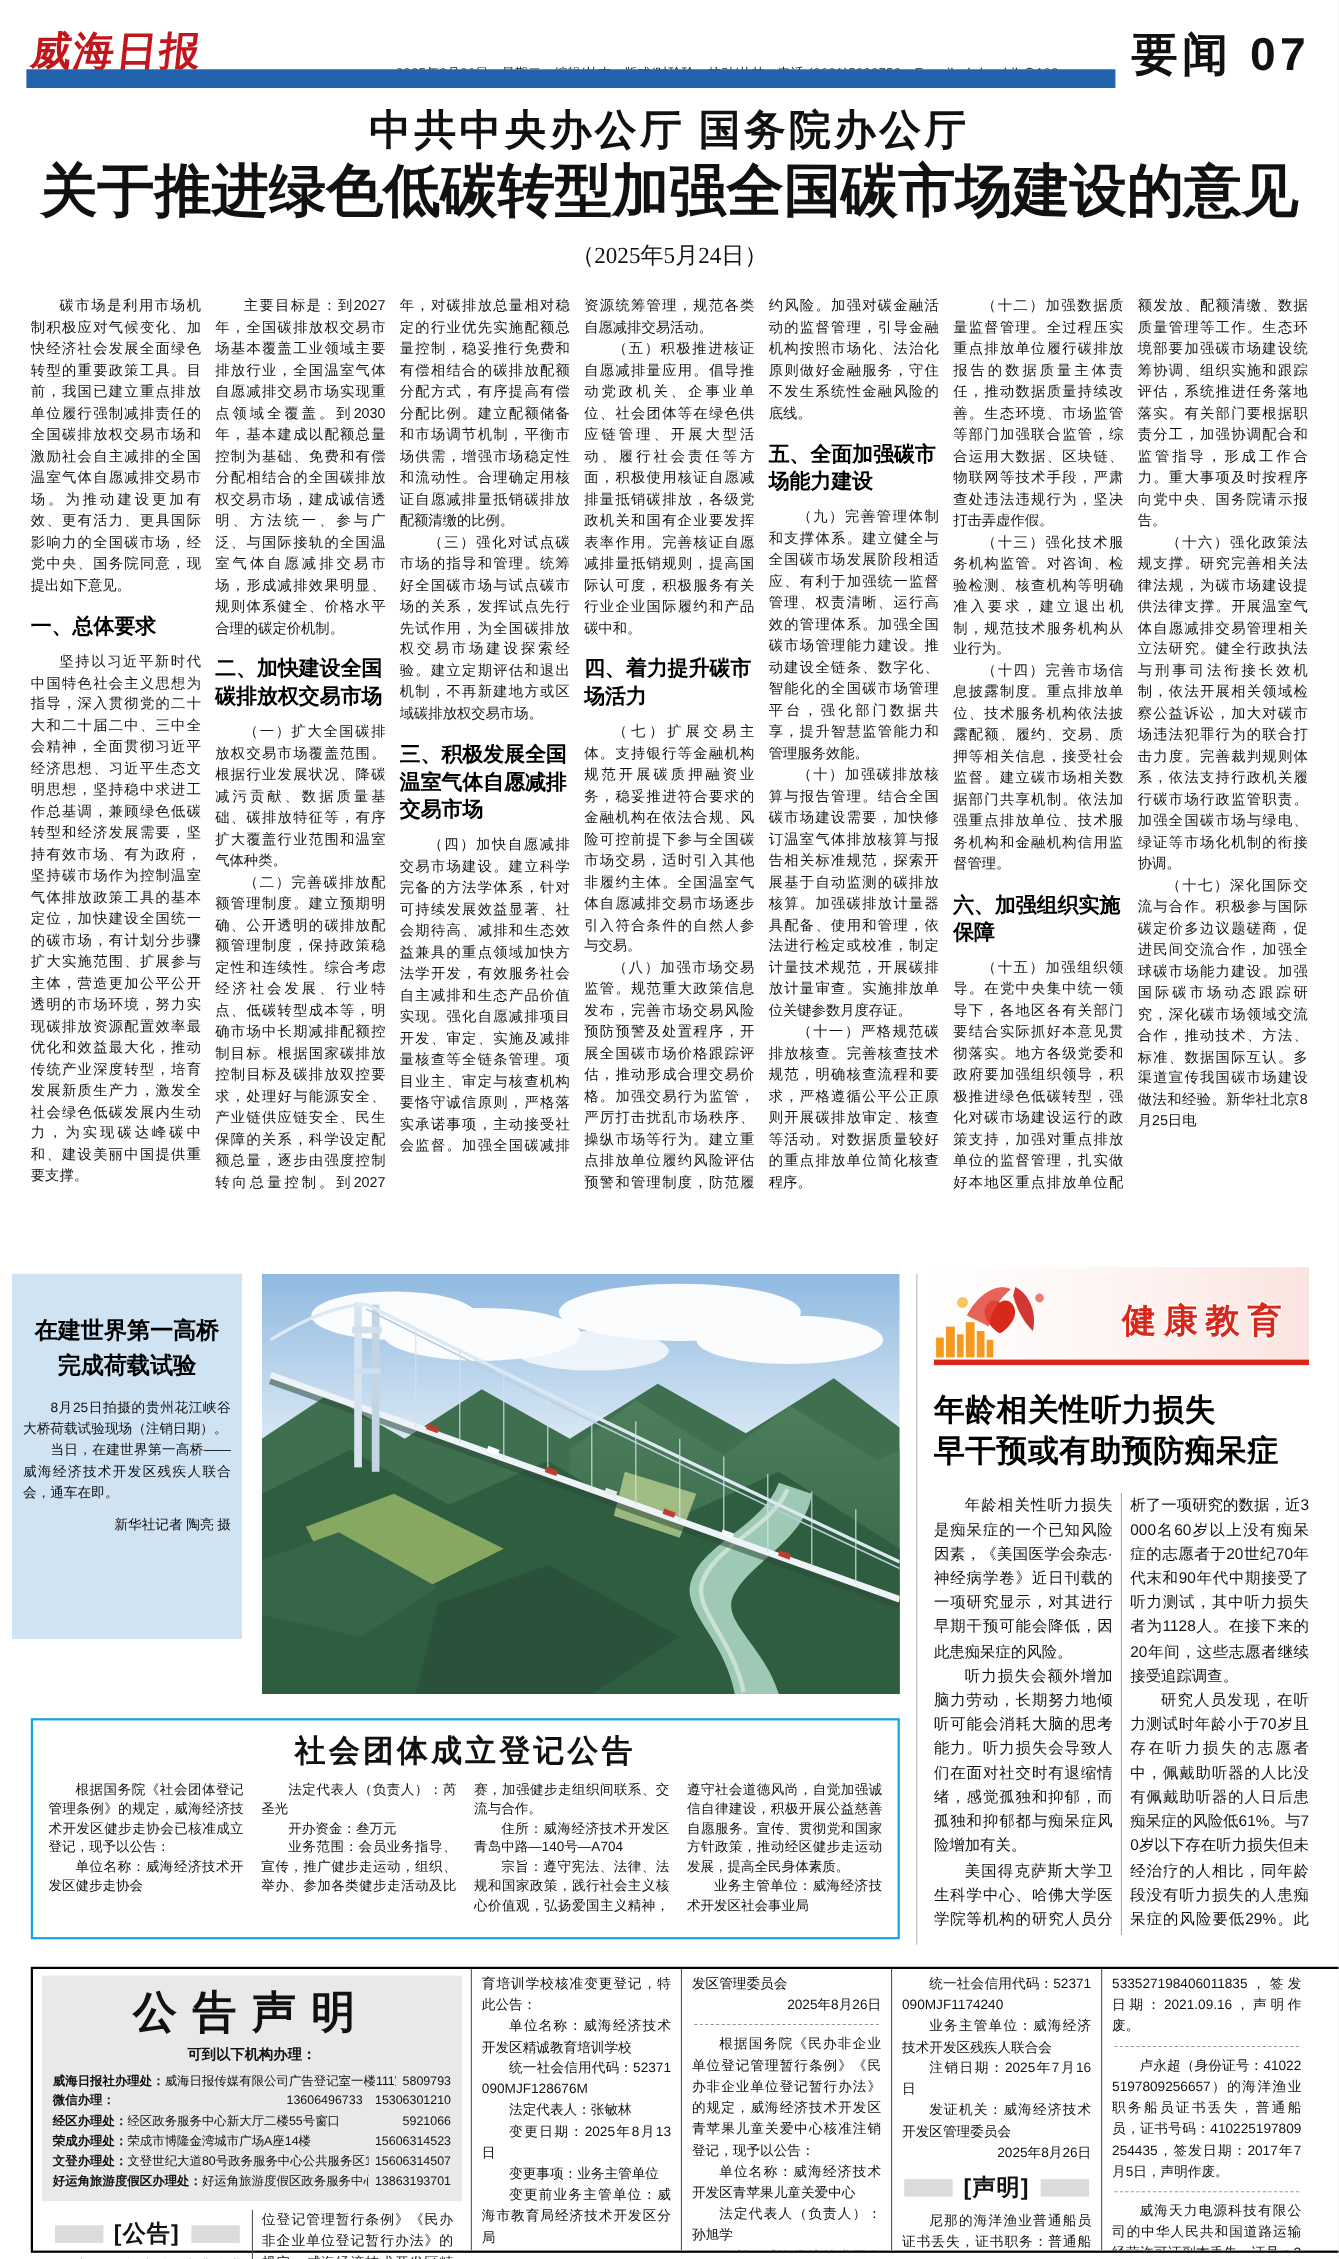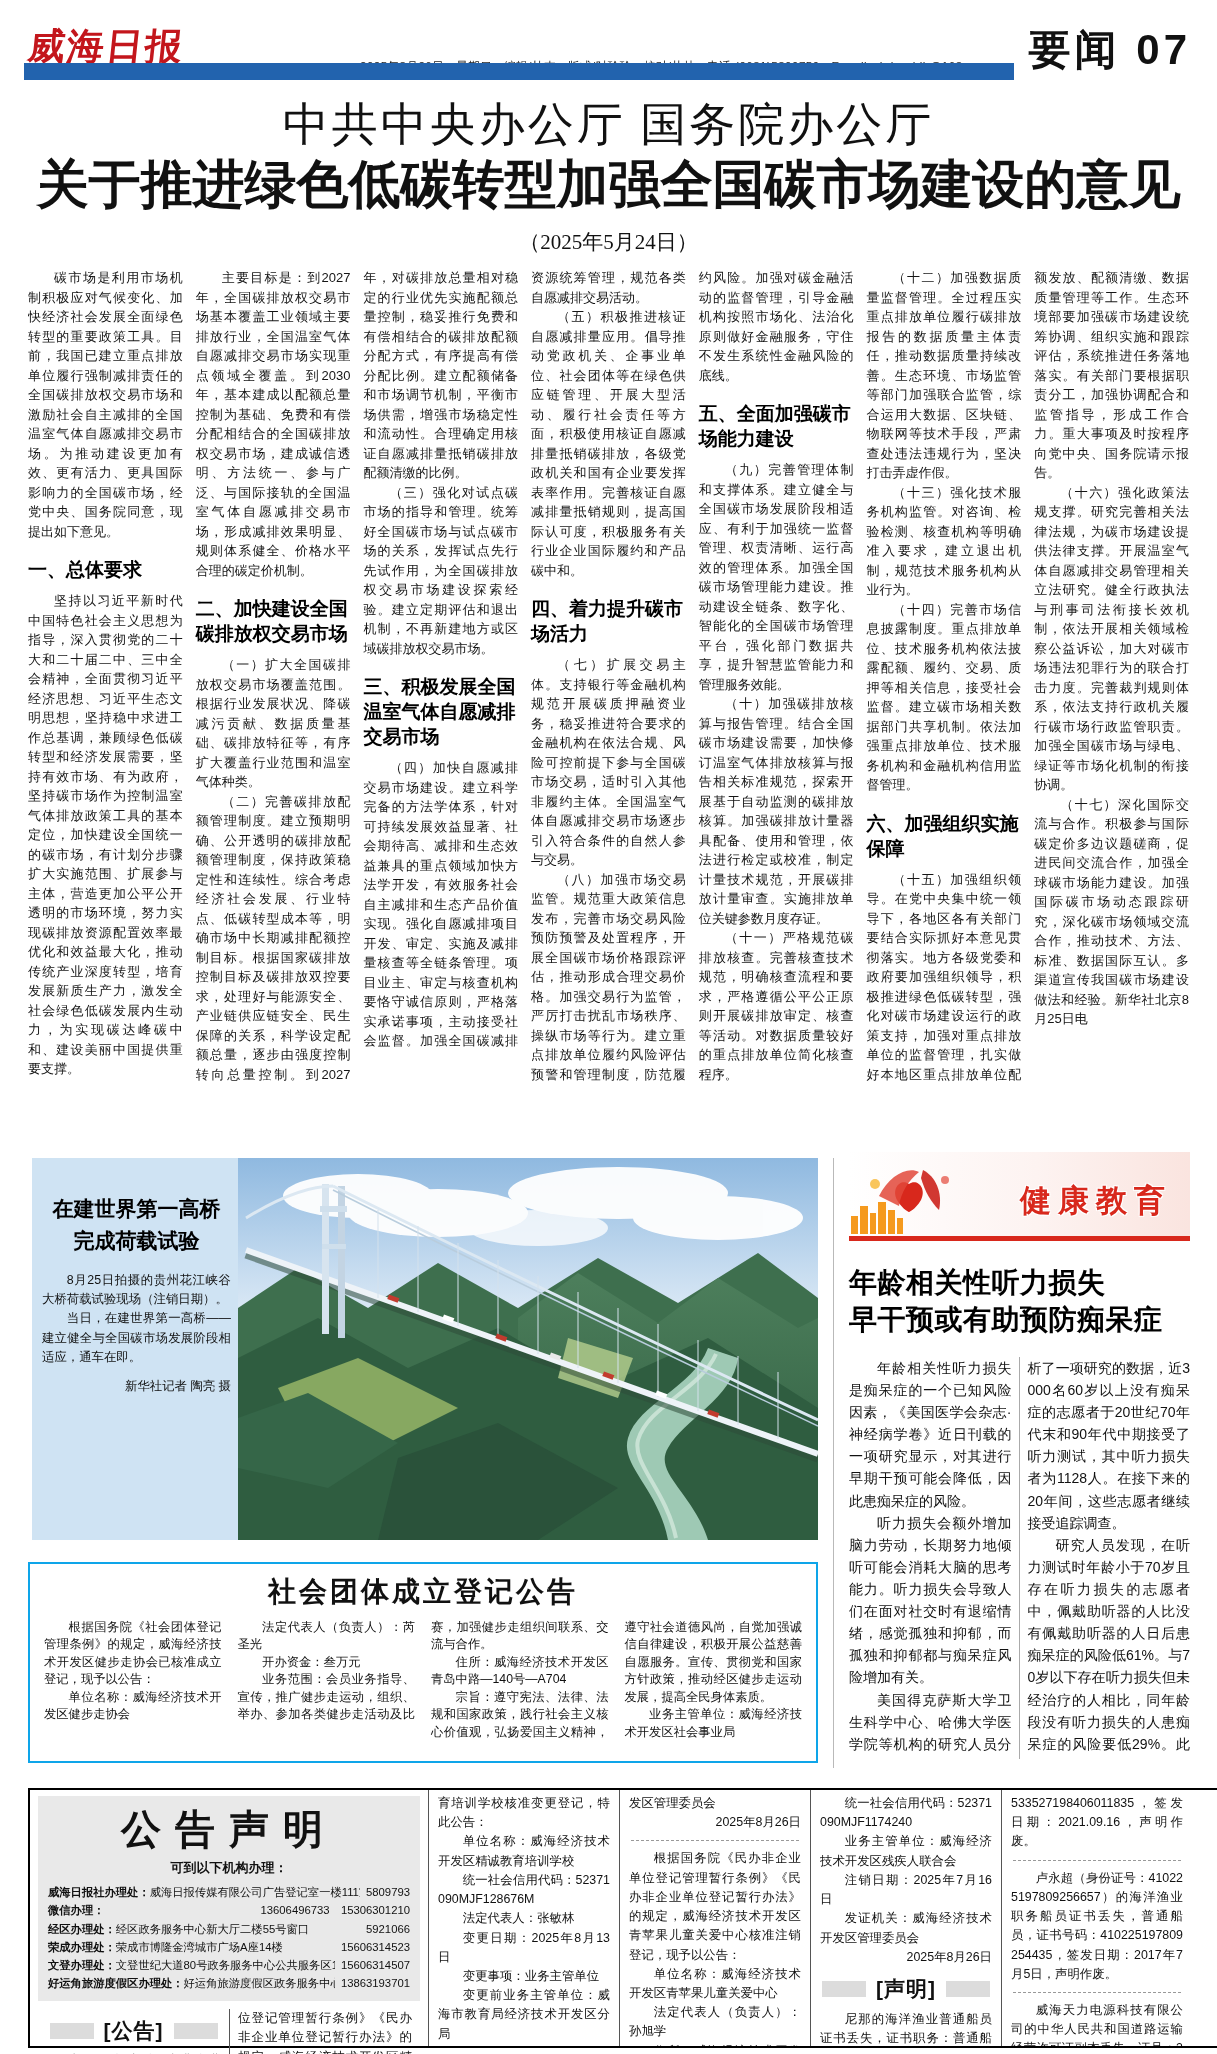--- a/index.html
+++ b/index.html
@@ -10,34 +10,34 @@
   .logo{position:absolute;left:28px;top:22px;font-family:"DejaVu Serif","Liberation Serif",serif;
         font-size:37px;font-weight:bold;color:var(--logo-red);transform:skewX(-6deg);letter-spacing:2px;}
   .mast-info{position:absolute;left:360px;top:47px;font-size:11.5px;color:#222;letter-spacing:.5px;white-space:nowrap;margin-top:12px;}
   .page-label{position:absolute;right:26px;top:22px;font-size:42px;font-weight:bold;letter-spacing:4px;
         font-family:"Liberation Sans","DejaVu Sans",sans-serif;}
   .blue-bar{position:absolute;left:24px;top:63px;width:990px;height:17px;background:var(--blue-bar);}
 
   
   .headline{position:absolute;left:0;top:96px;width:1217px;text-align:center;
             font-family:"Liberation Serif","DejaVu Serif",serif;}
-  .headline .l1{font-size:46px;font-weight:normal;letter-spacing:3px;line-height:1.25;}
+  .headline .l1{font-size:38px;font-weight:bold;letter-spacing:3px;line-height:1.25;}
   .headline .l2{font-size:52px;font-weight:bold;letter-spacing:0px;line-height:1.2;}
   .headline .dt{font-size:21px;margin-top:12px;}
 
   
   .article{position:absolute;left:28px;top:268px;width:1161px;height:818px;
            column-count:7;column-gap:13px;column-fill:auto;overflow:hidden;
            font-size:13px;line-height:1.5;text-align:justify;color:#151515;}
   .article p{margin:0;text-indent:2em;word-break:break-all;}
   .article h3{font-size:19px;line-height:1.32;margin:16px 0 9px;font-weight:bold;text-align:left;
               font-family:"Liberation Sans","DejaVu Sans",sans-serif;color:#000;}
 
   
-  .bridge-box{position:absolute;left:32px;top:1158px;width:209px;height:382px;
+  .bridge-box{position:absolute;left:11px;top:1158px;width:209px;height:332px;
               background:var(--bridge-bg);padding:0;box-sizing:border-box;}
   .bridge-box .bh{margin:36px 8px 14px;text-align:center;font-weight:bold;font-size:21px;line-height:1.5;color:#000;
                   font-family:"Liberation Serif","DejaVu Serif",serif;}
   .bridge-box .bt{margin:0 10px;font-size:12.4px;line-height:1.55;text-align:justify;}
   .bridge-box .bt p{margin:0;text-indent:2em;word-break:break-all;}
   .bridge-box .bt p.right{text-indent:0;text-align:right;margin-top:10px;}
 
   .photo{position:absolute;left:238px;top:1158px;width:580px;height:382px;overflow:hidden;}
   .vrule{position:absolute;left:833px;top:1158px;width:1px;height:610px;background:#b9b9b9;}
 
@@ -133,21 +133,21 @@
       <p>（十七）深化国际交流与合作。积极参与国际碳定价多边议题磋商，促进民间交流合作，加强全球碳市场能力建设。加强国际碳市场动态跟踪研究，深化碳市场领域交流合作，推动技术、方法、标准、数据国际互认。多渠道宣传我国碳市场建设做法和经验。新华社北京8月25日电</p>
     </div>
 
   <div class="bridge-box">
     <div class="bh">
       <span>在建世界第一高桥</span><br>
       <span>完成荷载试验</span>
     </div>
     <div class="bt">
         <p>8月25日拍摄的贵州花江峡谷大桥荷载试验现场（注销日期）。</p>
-        <p>当日，在建世界第一高桥——建立健全与全国碳市场发展阶段相适应，通车在即。</p>
+        <p>当日，在建世界第一高桥——威海经济技术开发区残疾人联合会，通车在即。</p>
         <p class="right">新华社记者 陶亮 摄</p>
       </div>
   </div>
 
   <div class="photo">
     <svg width="580" height="382" viewBox="0 0 580 382" xmlns="http://www.w3.org/2000/svg">
       <defs>
         <linearGradient id="sky" x1="0" y1="0" x2="0" y2="1">
           <stop offset="0" stop-color="#8fb9e0"></stop>
             <stop offset="1" stop-color="#e8f1f9"></stop>

